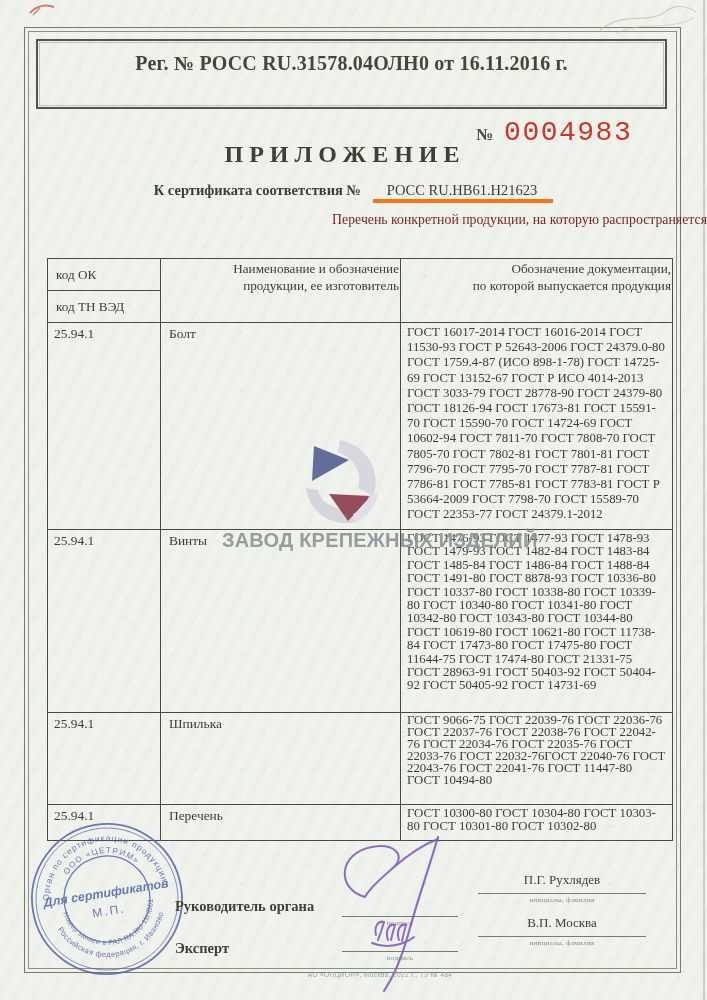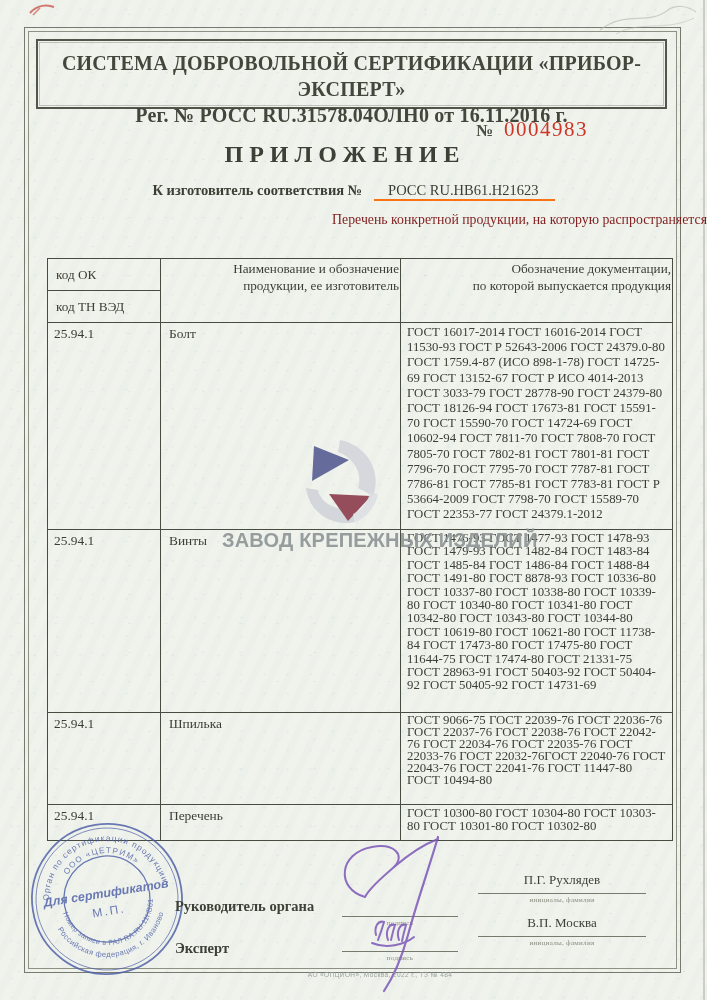--- a/index.html
+++ b/index.html
@@ -23,31 +23,31 @@
   .header-box{
     position:absolute;left:36px;top:39px;width:631px;height:70px;
     border:2px solid #51564b;text-align:center;padding-top:9px;box-sizing:border-box;
   }
   .header-box::after{content:'';position:absolute;inset:1px;border:1px solid rgba(80,85,75,.3);pointer-events:none;}
   .header-line{font-weight:bold;font-size:20px;line-height:26px;color:#42473c;letter-spacing:.2px;}
 
   .doc-number{position:absolute;left:476px;top:117px;display:flex;align-items:baseline;}
   .doc-number .num-sign{font-size:17px;font-weight:bold;color:#4a4e43;}
   .doc-number .num-digits{
-    margin-left:11px;font-family:Liberation Serif, serif;
-    font-size:21px;color:#cd3526;letter-spacing:1.5px;
+    margin-left:11px;font-family:Liberation Mono, monospace;
+    font-size:28px;color:#cd3526;letter-spacing:1.5px;
   }
 
   .title{
     position:absolute;left:0;top:141px;width:690px;text-align:center;
     font-size:24px;font-weight:bold;letter-spacing:6px;color:#3c4036;
   }
   .cert-line{position:absolute;left:0;top:182px;width:707px;text-align:center;font-size:14.5px;}
   .cert-line .lbl{font-weight:bold;}
-  .cert-line .val{border-bottom:2px solid #f97316;padding:0 16px 1px 14px;margin-left:8px;}
+  .cert-line .val{border-bottom:4px solid #f97316;padding:0 16px 1px 14px;margin-left:8px;}
 
   .subtitle{
     position:absolute;left:0;top:211px;width:707px;text-align:right;
     font-weight:normal;font-size:13.8px;line-height:18.5px;color:#7f1d1d;
   }
 
   table.product-table{
     position:absolute;left:47px;top:258px;width:625px;
     border-collapse:collapse;table-layout:fixed;
   }
@@ -109,33 +109,32 @@
   <svg class="corner-mark" width="30" height="16" viewBox="0 0 30 16">
     <path d="M3,12 C10,4 20,3 27,6" stroke="#c5453a" stroke-width="2" fill="none" opacity=".7"></path>
     <path d="M6,14 L13,7" stroke="#c5453a" stroke-width="1.6" fill="none" opacity=".6"></path>
   </svg>
   <svg class="pencil-scribble" width="104" height="34" viewBox="0 0 104 34">
     <path d="M4,28 C30,8 52,24 72,8 C80,2 92,4 100,10" stroke="#b6bbb1" stroke-width="1.2" fill="none" opacity=".65"></path>
     <path d="M20,32 C44,18 70,30 98,16" stroke="#b6bbb1" stroke-width="1" fill="none" opacity=".5"></path>
   </svg>
 
   <div class="header-box">
-    <div class="header-line">СИСТЕМА ДОБРОВОЛЬНОЙ СЕРТИФИКАЦИИ «ПРИБОР-ЭКСПЕРТ»</div>
     <div class="header-line">Рег. № РОСС RU.31578.04ОЛН0 от 16.11.2016 г.</div>
   </div>
 
   <div class="doc-number">
     <span class="num-sign">№</span>
     <span class="num-digits">0004983</span>
   </div>
 
   <div class="title">ПРИЛОЖЕНИЕ</div>
 
   <div class="cert-line">
-    <span class="lbl">К изготовитель соответствия №</span>
+    <span class="lbl">К сертификата соответствия №</span>
     <span class="val">РОСС RU.НВ61.Н21623</span>
   </div>
 
   <div class="subtitle">
     <div>Перечень конкретной продукции,  на которую распространяется</div>
   </div>
 
   <table class="product-table">
     <colgroup>
         <col class="col-code">

